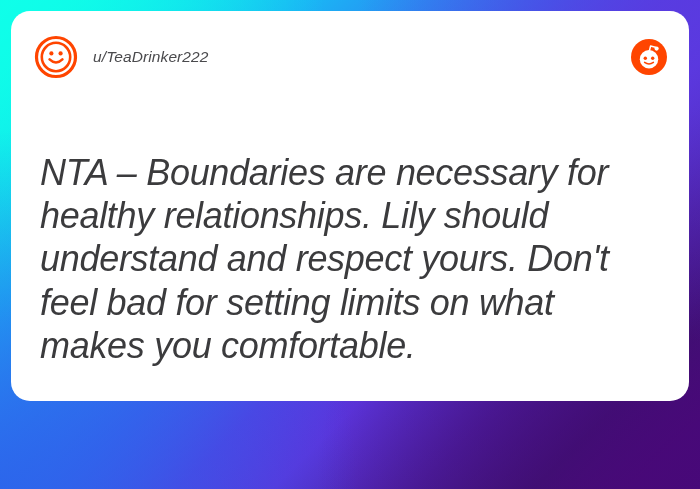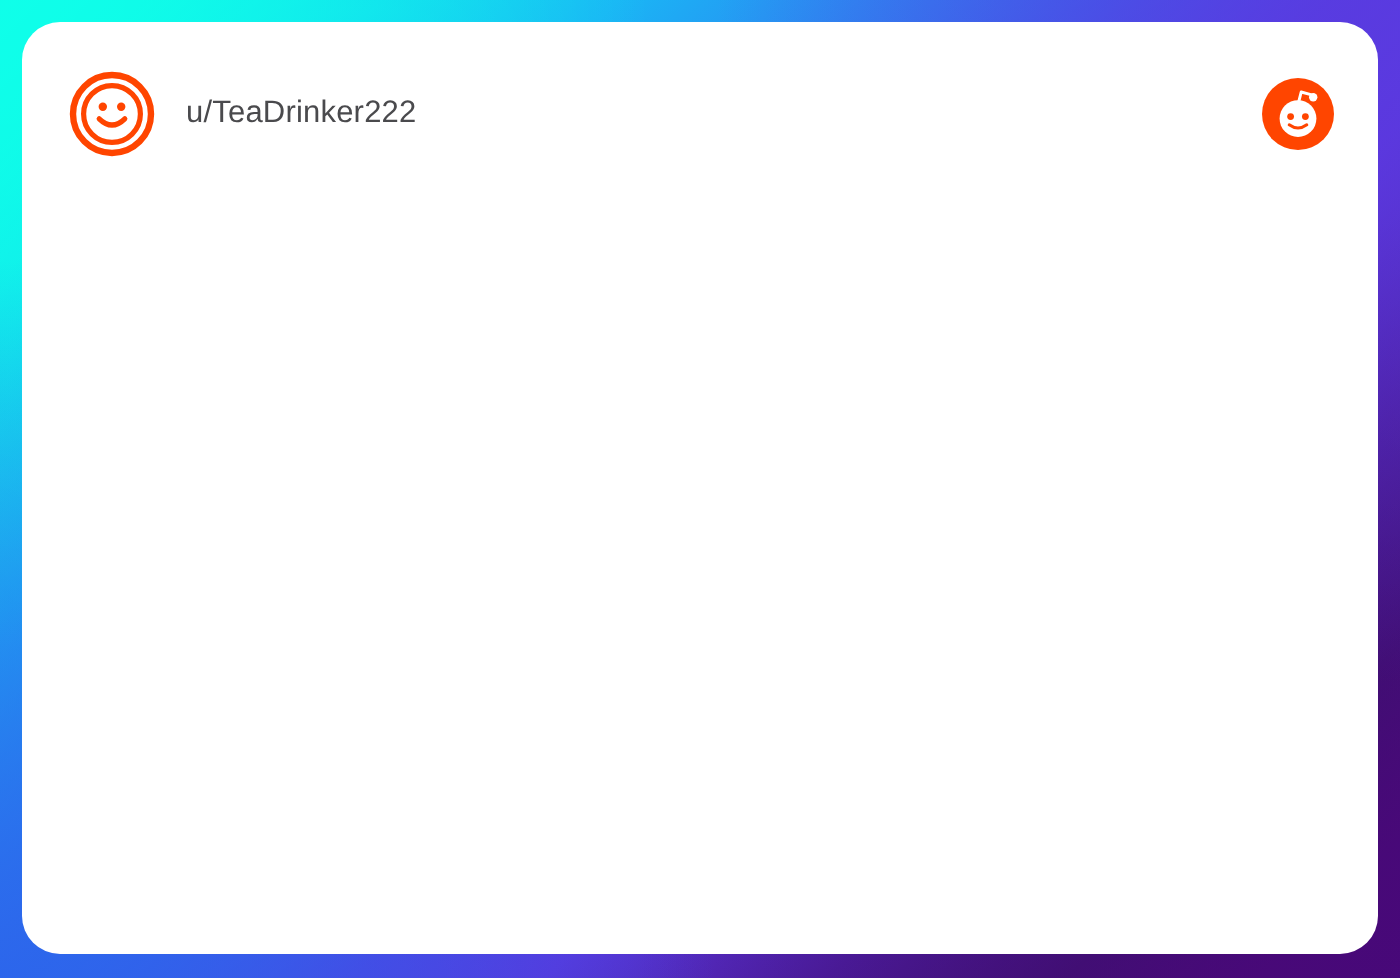--- a/index.html
+++ b/index.html
@@ -44,26 +44,27 @@
       radial-gradient(circle at 100% 100%, rgba(70,8,120,0.85) 0%, rgba(70,8,120,0) 45%),
       radial-gradient(circle at 0% 0%, rgba(15,255,232,0.85) 0%, rgba(15,255,232,0) 38%);
     pointer-events: none;
   }
 
   .card {
     position: absolute;
     left: 11px;
     top: 11px;
     width: 678px;
-    height: 466px;
+    height: 390px;
     background: #ffffff;
     border-radius: 19px;
     box-sizing: border-box;
     z-index: 2;
     overflow: hidden;
+    font-style: italic;
   }
 
   .card-header {
     position: absolute;
     left: 0;
     top: 0;
     right: 0;
     height: 92px;
     display: flex;
     align-items: center;
@@ -142,16 +143,17 @@
           <circle cx="25.6" cy="9.6" r="2.1" fill="#ffffff"></circle>
           <path d="M18.2 12.6 L19.6 7.0 L24.4 8.3" fill="none" stroke="#ffffff" stroke-width="1.5" stroke-linecap="round" stroke-linejoin="round"></path>
           <circle cx="14.3" cy="19.3" r="1.7" fill="#ff4500"></circle>
           <circle cx="21.7" cy="19.3" r="1.7" fill="#ff4500"></circle>
           <path d="M13.6 23.4 Q18 26.6 22.4 23.4" fill="none" stroke="#ff4500" stroke-width="1.5" stroke-linecap="round"></path>
         </svg>
       </span>
 
     </div>
 
+    <div class="post-body">NTA – Boundaries are necessary for healthy relationships. Lily should understand and respect yours. Don't feel bad for setting limits on what makes you comfortable.</div>
 
   </div>
 
 </div>
 
 </body></html>

